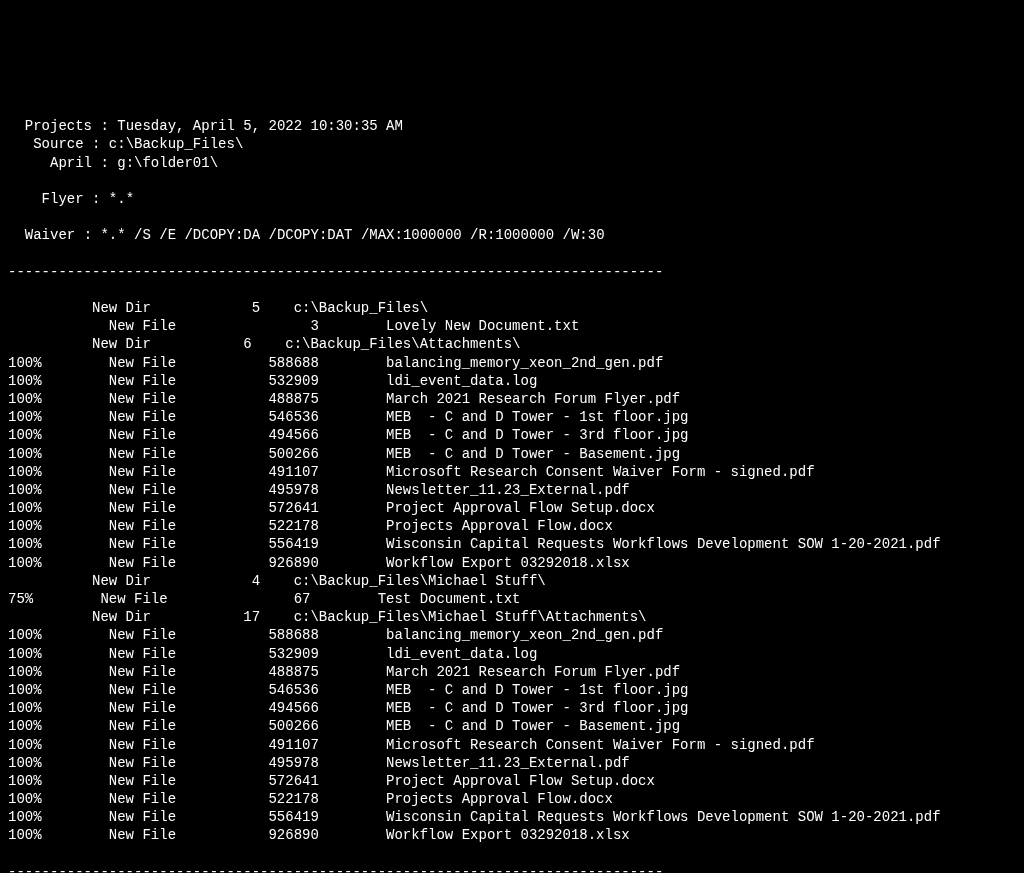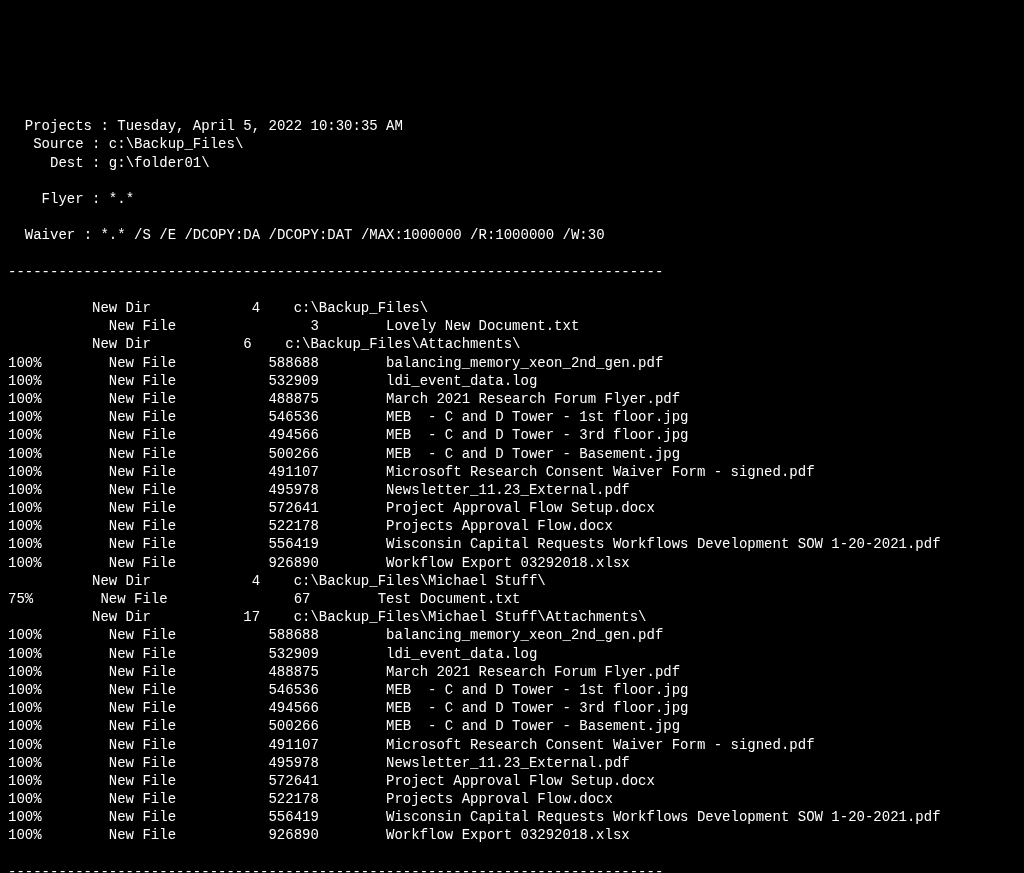--- a/index.html
+++ b/index.html
@@ -22,29 +22,29 @@
   </style>
 </head>
 <body>
 
 
 
 <div>
 <div>
 <span>  <span>Projects</span> : <span>Tuesday, April 5, 2022 10:30:35 AM</span></span>
 <span>   <span>Source</span> : <span>c:\Backup_Files\</span></span>
-<span>     <span>Dest</span> : <span>g:\folder01\</span></span>
+<span>     <span>April</span> : <span>g:\folder01\</span></span>
 
 <span>    <span>Flyer</span> : <span>*.*</span></span>
 
 <span>  <span>Waiver</span> : <span>*.* /S /E /DCOPY:DA /DCOPY:DAT /MAX:1000000 /R:1000000 /W:30</span></span>
 </div>
 <span>------------------------------------------------------------------------------</span>
 
-<div id="file-list"><span>          New Dir            4    c:\Backup_Files\</span>
+<div id="file-list"><span>          New Dir            5    c:\Backup_Files\</span>
 <span>            New File                3        Lovely New Document.txt</span>
 <span>          New Dir           6    c:\Backup_Files\Attachments\</span>
 <span>100%        New File           588688        balancing_memory_xeon_2nd_gen.pdf</span>
 <span>100%        New File           532909        ldi_event_data.log</span>
 <span>100%        New File           488875        March 2021 Research Forum Flyer.pdf</span>
 <span>100%        New File           546536        MEB  - C and D Tower - 1st floor.jpg</span>
 <span>100%        New File           494566        MEB  - C and D Tower - 3rd floor.jpg</span>
 <span>100%        New File           500266        MEB  - C and D Tower - Basement.jpg</span>
 <span>100%        New File           491107        Microsoft Research Consent Waiver Form - signed.pdf</span>
 <span>100%        New File           495978        Newsletter_11.23_External.pdf</span>

